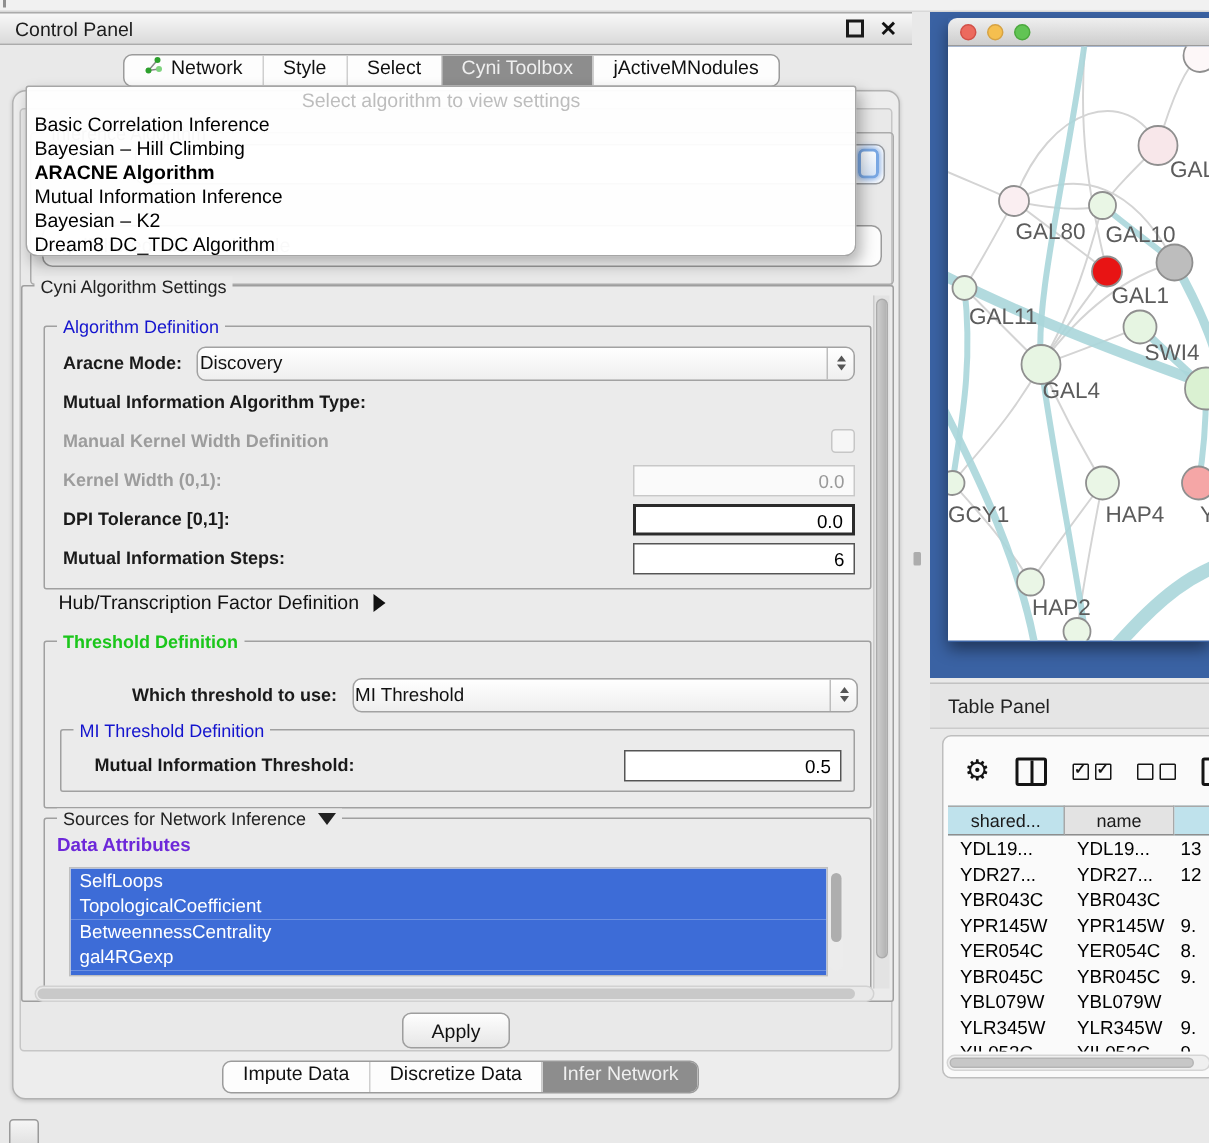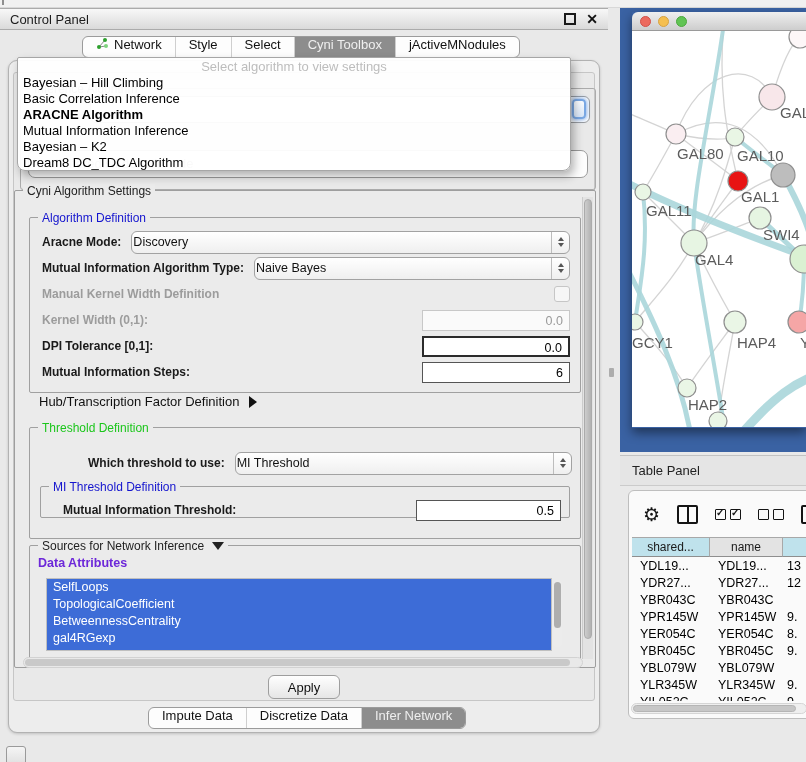--- a/index.html
+++ b/index.html
@@ -44,21 +44,21 @@
               border:1px solid #a6a6a6;border-radius:2px 2px 8px 8px;box-shadow:3px 5px 10px rgba(0,0,0,.3);
               z-index:30;box-sizing:border-box;padding-top:1px;overflow:hidden;}
   .popup-placeholder{text-align:center;color:#bdbdbd;font-size:13px;height:16px;line-height:15px;}
   .popup-item{font-size:13px;height:16px;line-height:16px;padding-left:5px;color:#000;white-space:nowrap;}
   .popup-item.bold{font-weight:bold;}
 
   
   .settings-group{left:14px;top:190px;width:582px;height:478px;border:1px solid #9e9e9e;background:#ebebeb;border-radius:2px;box-sizing:border-box;z-index:5;}
   .grp-title{position:absolute;top:-7px;left:8px;background:#ebebeb;padding:0 4px;font-size:12px;color:#222;white-space:nowrap;}
   .grp-title.blue{color:#1414ce;}
-  .grp-title.green{color:#1bc61b;}
+  .grp-title.green{color:#1bc61b;font-weight:bold;}
   .settings-vscroll{position:absolute;right:2px;top:6px;width:11px;height:462px;background:#e3e3e3;border-left:1px solid #ccc;box-sizing:border-box;}
   .settings-vscroll .vthumb{position:absolute;left:1px;top:2px;width:8px;height:440px;background:linear-gradient(90deg,#cdcdcd,#b2b2b2);border:1px solid #ababab;border-radius:5px;box-sizing:border-box;}
 
   .algo-group{position:absolute;left:14px;top:26px;width:552px;height:176px;border:1px solid #a0a0a0;border-radius:2px;box-sizing:border-box;padding:12px 10px 6px 12px;}
   .row{display:flex;align-items:center;height:24px;margin-bottom:2px;}
   .lbl{font-size:12px;font-weight:bold;color:#1a1a1a;white-space:nowrap;}
   .lbl.dis{color:#9c9c9c;}
   .combo{flex:1;margin-left:10px;height:23px;border:1px solid #a2a2a2;border-radius:6px;background:linear-gradient(#ffffff,#efefef);
          display:flex;align-items:center;font-size:12.5px;color:#111;padding-left:1px;position:relative;box-sizing:border-box;}
   .stepper{position:absolute;right:0;top:0;bottom:0;width:17px;border-left:1px solid #bdbdbd;display:flex;flex-direction:column;align-items:center;justify-content:center;gap:2px;}
@@ -69,21 +69,21 @@
   .field.dis{background:#fafafa;border:1px solid #c8c8c8;color:#9a9a9a;}
   .field.strong{border:2px solid #2b2b2b;}
   .checkbox{margin-left:auto;width:14px;height:14px;border:1px solid #c6c6c6;border-radius:3px;background:#f6f6f6;}
 
   .hub-row{position:absolute;left:24px;top:203px;font-size:13px;color:#111;display:flex;align-items:center;gap:10px;}
   .tri-right{width:0;height:0;border-top:6px solid transparent;border-bottom:6px solid transparent;border-left:8px solid #111;}
   .tri-down-sm{width:0;height:0;border-left:6px solid transparent;border-right:6px solid transparent;border-top:8px solid #222;display:inline-block;margin-left:8px;}
 
   .thr-group{position:absolute;left:14px;top:236px;width:552px;height:112px;border:1px solid #a0a0a0;border-radius:2px;box-sizing:border-box;}
   .thr-row{position:absolute;left:58px;right:8px;top:22px;display:flex;align-items:center;height:26px;}
-  .mi-group{position:absolute;left:10px;top:58px;width:530px;height:32px;border:1px solid #a0a0a0;border-radius:2px;box-sizing:border-box;}
+  .mi-group{position:absolute;left:10px;top:58px;width:530px;height:42px;border:1px solid #a0a0a0;border-radius:2px;box-sizing:border-box;}
   .mi-row{position:absolute;left:10px;right:8px;top:10px;display:flex;align-items:center;height:26px;margin-left:12px;}
   .mi-row .field{width:145px;}
 
   .src-group{position:absolute;left:14px;top:354px;width:552px;height:118px;border:1px solid #a0a0a0;border-radius:2px;box-sizing:border-box;}
   .attr-lbl{position:absolute;left:8px;top:10px;font-size:12.5px;font-weight:bold;color:#6d28d9;}
   .attr-list{position:absolute;left:16px;top:32px;width:506px;height:73px;background:#fff;border:1px solid #bfbfbf;overflow:hidden;box-sizing:border-box;}
   .attr-item{height:17px;line-height:17px;font-size:12.5px;color:#fff;background:#3d6cd7;padding-left:6px;white-space:nowrap;}
   .attr-list::after{content:"";display:block;height:5px;background:#3d6cd7;}
   .list-vscroll{position:absolute;right:18px;top:34px;width:9px;height:67px;background:#ececec;border-radius:4px;}
   .list-vscroll .vthumb{position:absolute;left:1px;top:2px;width:7px;height:46px;background:#aeaeae;border-radius:4px;}
@@ -180,22 +180,22 @@
   <div class="abs combo1">
     <span class="focus-stepper"></span>
   </div>
   <div class="abs combo2">
     <span>galFiltered.sif default node</span>
   </div>
 
   <div class="abs algo-popup">
     <div class="popup-placeholder">Select algorithm to view settings</div>
     <div id="popup-items">
+        <div class="popup-item">Basic Correlation Inference</div>
         <div class="popup-item">Bayesian – Hill Climbing</div>
-        <div class="popup-item">Basic Correlation Inference</div>
         <div class="popup-item bold">ARACNE Algorithm</div>
         <div class="popup-item">Mutual Information Inference</div>
         <div class="popup-item">Bayesian – K2</div>
         <div class="popup-item">Dream8 DC_TDC Algorithm</div>
       </div>
   </div>
 
   <div class="abs settings-group">
     <span class="grp-title">Cyni Algorithm Settings</span>
 
@@ -208,27 +208,20 @@
           <span>Discovery</span>
           <span class="stepper">
               <span class="tri-up"></span>
               <span class="tri-dn"></span>
             </span>
         </div>
       </div>
 
       <div class="row">
         <span class="lbl">Mutual Information Algorithm Type:</span>
-        <div class="combo">
-          <span>Naive Bayes</span>
-          <span class="stepper">
-              <span class="tri-up"></span>
-              <span class="tri-dn"></span>
-            </span>
-        </div>
       </div>
 
       <div class="row">
         <span class="lbl dis">Manual Kernel Width Definition</span>
         <span class="checkbox"></span>
       </div>
 
       <div class="row">
         <span class="lbl dis">Kernel Width (0,1):</span>
         <div class="field dis">0.0</div>

